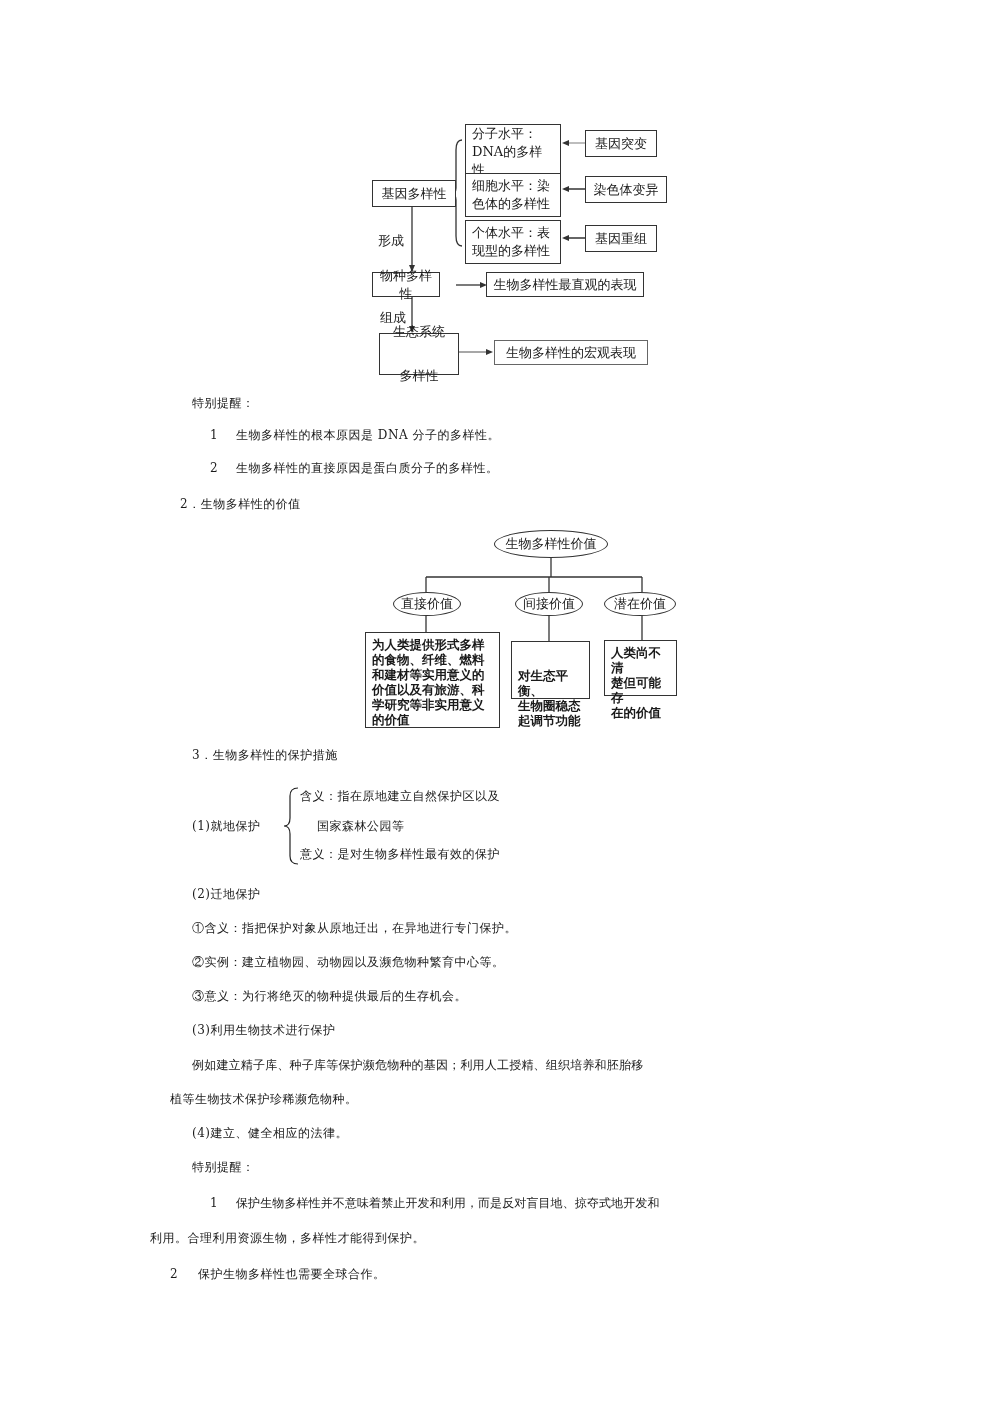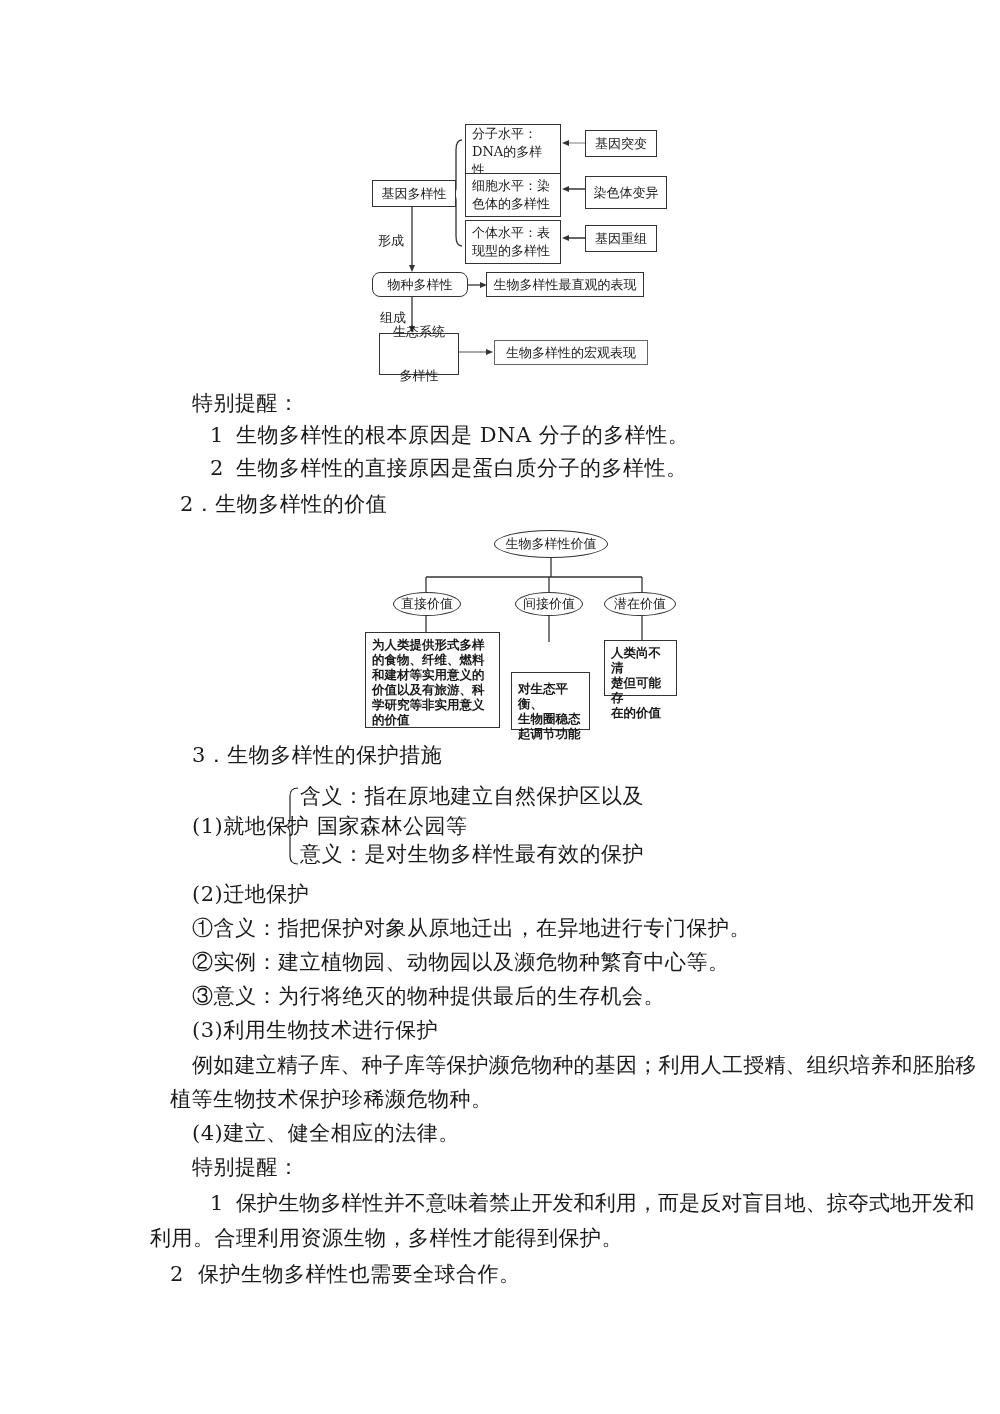--- a/index.html
+++ b/index.html
@@ -1,18 +1,18 @@
 <!DOCTYPE html>
 <html><head>
 <meta charset="utf-8">
 <style>
   html, body { margin: 0; padding: 0; background: #ffffff; }
   body { width: 1000px; height: 1414px; position: relative; overflow: hidden;
          font-family: "DejaVu Serif", "Liberation Serif", serif; color: #1a1a1a; }
-  .txt { position: absolute; font-size: 21px; white-space: nowrap; line-height: 20px; letter-spacing: 0.5px; }
+  .txt { position: absolute; font-size: 12px; white-space: nowrap; line-height: 20px; letter-spacing: 0.5px; }
   .box { position: absolute; border: 1.5px solid #333; background: #fff; box-sizing: border-box;
          font-size: 13px; line-height: 18px; display: flex; align-items: center; padding: 0 6px; font-weight: 500; }
   .box.center { justify-content: center; text-align: center; }
   .ellipse { position: absolute; border: 1.5px solid #333; border-radius: 50%; box-sizing: border-box;
              font-size: 13px; display: flex; align-items: center; justify-content: center; background: #fff; }
   .dlabel { position: absolute; font-size: 13px; white-space: nowrap; }
   svg { position: absolute; left: 0; top: 0; overflow: visible; }
   .vbox { position: absolute; border: 1.5px solid #333; box-sizing: border-box; font-size: 12.5px; line-height: 15px;
           padding: 4px 6px; background: #fff; font-weight: 600; }
 </style>
@@ -57,30 +57,30 @@
     <span>色体的多样性</span>
   </div>
   <div class="box" style="left:465px;top:220px;width:96px;height:44px;flex-direction:column;align-items:flex-start;justify-content:center;">
     <span>个体水平：表</span>
     <span>现型的多样性</span>
   </div>
 
   <div class="box center" style="left:585px;top:130px;width:72px;height:27px;">
     <span>基因突变</span>
   </div>
-  <div class="box center" style="left:585px;top:176px;width:82px;height:33px;">
+  <div class="box center" style="left:585px;top:176px;width:82px;height:27px;">
     <span>染色体变异</span>
   </div>
   <div class="box center" style="left:585px;top:225px;width:72px;height:27px;">
     <span>基因重组</span>
   </div>
 
   <div class="dlabel" style="left:378px;top:232px;">形成</div>
 
-  <div class="box center" style="left:372px;top:272px;width:96px;height:25px;border-radius:8px;">
+  <div class="box center" style="left:372px;top:272px;width:68px;height:25px;">
     <span>物种多样性</span>
   </div>
   <div class="box center" style="left:486px;top:272px;width:158px;height:25px;">
     <span>生物多样性最直观的表现</span>
   </div>
 
   <div class="dlabel" style="left:380px;top:309px;">组成</div>
 
   <div class="box center" style="left:379px;top:333px;width:80px;height:42px;flex-direction:column;gap:26px;">
     <span>生态系统</span>
@@ -126,21 +126,21 @@
   </div>
 
   <div class="vbox" style="left:365px;top:632px;width:135px;height:96px;">
     <div>为人类提供形式多样</div>
     <div>的食物、纤维、燃料</div>
     <div>和建材等实用意义的</div>
     <div>价值以及有旅游、科</div>
     <div>学研究等非实用意义</div>
     <div>的价值</div>
   </div>
-  <div class="vbox" style="left:511px;top:672px;width:79px;height:58px;padding-top:8px;">
+  <div class="vbox" style="left:511px;top:641px;width:79px;height:58px;padding-top:26px;">
     <div>对生态平衡、</div>
     <div>生物圈稳态</div>
     <div>起调节功能</div>
   </div>
   <div class="vbox" style="left:604px;top:640px;width:73px;height:56px;">
     <div>人类尚不清</div>
     <div>楚但可能存</div>
     <div>在的价值</div>
   </div>
 </div>

